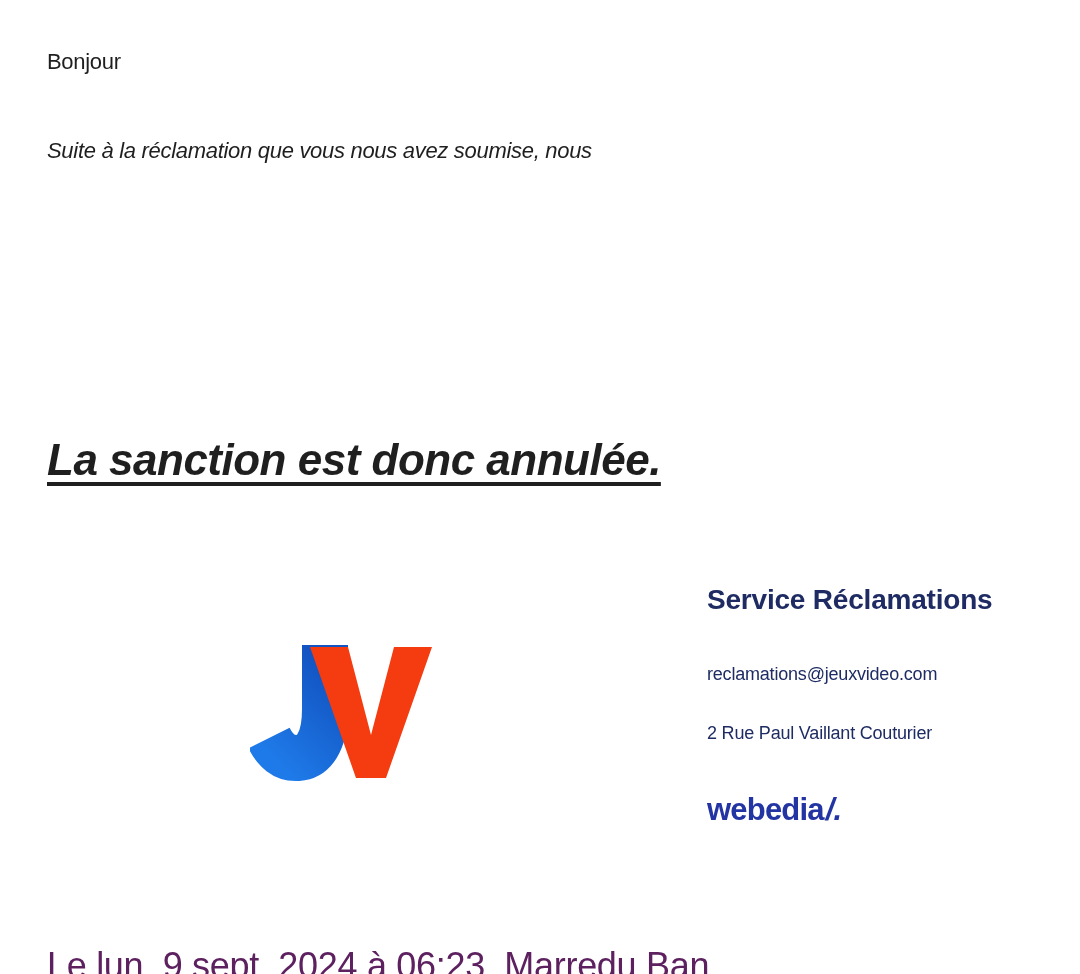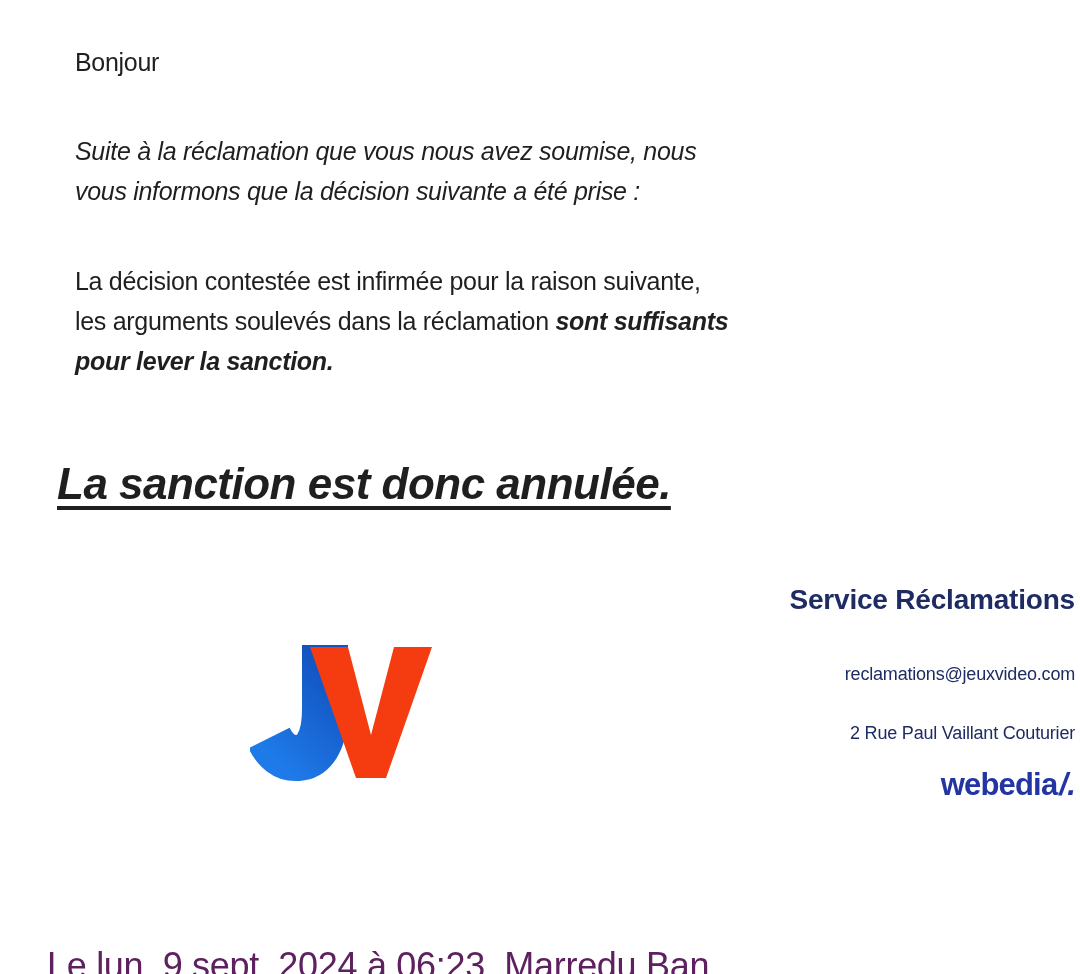--- a/index.html
+++ b/index.html
@@ -10,69 +10,67 @@
   .screen {
     position: relative;
     width: 1080px;
     height: 974px;
     background: #ffffff;
     overflow: hidden;
     color: var(--body-color, #1f1f1f);
   }
   .abs { position: absolute; }
   .body-text {
-    font-size: 25px;
+    font-size: 22px;
     line-height: 40px;
     letter-spacing: -0.3px;
     color: var(--body-color, #1f1f1f);
     white-space: nowrap;
-    margin-left: 28px;
   }
   .greeting { left: 47px; top: 42px; }
   .para1 { left: 47px; top: 131px; font-style: italic; }
   .para2 { left: 47px; top: 261px; }
   .bold-it { font-weight: bold; font-style: italic; }
   .headline {
-    left: 57px; top: 434px;
+    left: 47px; top: 434px;
     font-size: 44px;
     line-height: 52px;
     font-weight: bold;
     font-style: italic;
     letter-spacing: -0.5px;
     color: var(--body-color, #1f1f1f);
     text-decoration: underline;
     text-decoration-thickness: 4px;
     text-underline-offset: 7px;
     white-space: nowrap;
-    margin-top: 24px;
   }
   .closing { left: 47px; top: 541px; }
   .jv-logo { left: 250px; top: 645px; width: 190px; height: 140px; }
-  .sig-right { left: 725px; top: 583px; width: 350px; text-align: right; }
+  .sig-right { left: 707px; top: 583px; width: 350px; }
   .sig-title {
     font-size: 28px;
     line-height: 34px;
     font-weight: bold;
     letter-spacing: -0.2px;
     color: var(--navy-color, #1e2c63);
     white-space: nowrap;
   }
   .sig-line {
     font-size: 18px;
     line-height: 32px;
     letter-spacing: -0.2px;
     color: var(--navy-color, #1e2c63);
     white-space: nowrap;
     text-decoration: none;
     display: block;
   }
   .sig-email { margin-top: 41px; }
   .sig-address { margin-top: 27px; }
   .webedia {
-    margin-top: 18px;
+    margin-top: 43px;
     font-size: 31px;
     font-weight: 800;
     letter-spacing: -0.8px;
     color: var(--webedia-color, #2334a3);
     white-space: nowrap;
   }
   .webedia .slash {
     font-style: italic;
     font-weight: 800;
     margin-left: 2px;
@@ -88,28 +86,22 @@
 </style>
 </head>
 <body style="background: rgb(255, 255, 255);">
 
 <div class="screen">
 
   <div class="abs body-text greeting">Bonjour</div>
 
   <div class="abs body-text para1">
     <div>Suite à la réclamation que vous nous avez soumise, nous</div>
-    <div>vous informons que la décision suivante a été prise :</div>
   </div>
 
-  <div class="abs body-text para2">
-    <div>La décision contestée est infirmée pour la raison suivante,</div>
-    <div><span>les arguments soulevés dans la réclamation </span><span class="bold-it">sont suffisants</span></div>
-    <div class="bold-it">pour lever la sanction.</div>
-  </div>
 
   <div class="abs headline">La sanction est donc annulée.</div>
 
 
   <svg class="abs jv-logo" viewBox="0 0 190 140" role="img">
     <defs>
       <linearGradient id="jgrad" x1="0.6" y1="0" x2="0.1" y2="1">
         <stop id="jstop1" offset="0" stop-color="#1254c2"></stop>
         <stop id="jstop2" offset="1" stop-color="#1e7ae8"></stop>
       </linearGradient>

